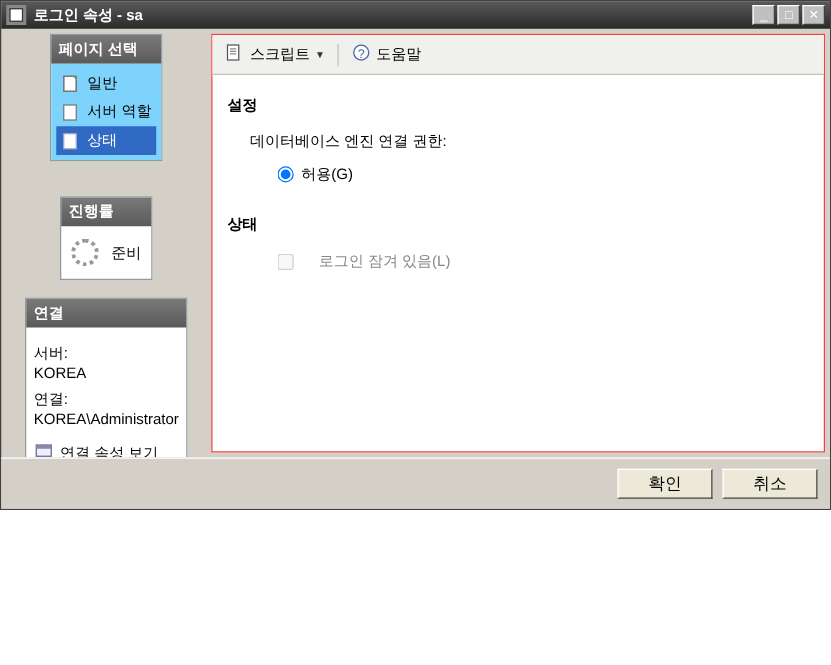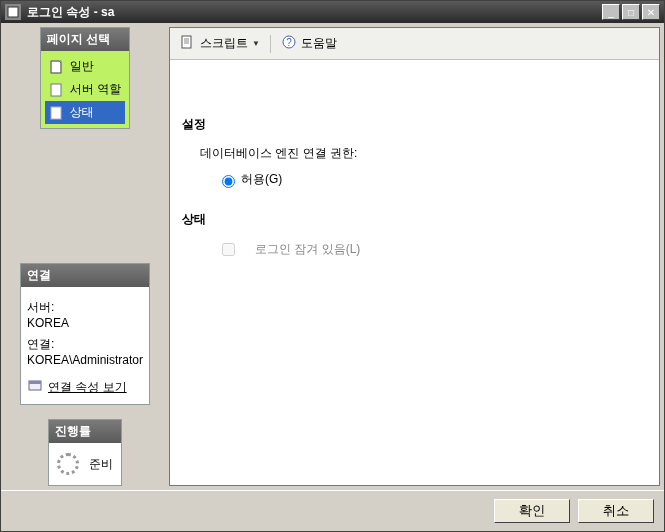--- a/index.html
+++ b/index.html
@@ -1,44 +1,44 @@
 <!DOCTYPE html>
 <html><head>
 <meta charset="utf-8">
 <style>
 * { box-sizing: border-box; margin: 0; padding: 0; }
 body { font-family: "Malgun Gothic", "Segoe UI", Tahoma, sans-serif; font-size: 12px; background: #fff; }
-.window { width: 665px; height: 532px; background: #d4d0c8; border: 1px solid #404040; display: flex; flex-direction: column; }
+.window { width: 665px; height: 408px; background: #d4d0c8; border: 1px solid #404040; display: flex; flex-direction: column; }
 .titlebar { background: linear-gradient(#5a5a5a, #2a2a2a); color: #fff; height: 22px; display: flex; align-items: center; padding: 0 4px; }
 .titlebar-icon { width: 16px; height: 16px; background: #888; margin-right: 6px; display: flex; align-items: center; justify-content: center; }
 .titlebar-text { flex: 1; font-weight: bold; }
 .win-btns { display: flex; gap: 2px; }
 .win-btn { width: 18px; height: 16px; background: #c0c0c0; border: 1px solid #fff; border-right-color: #404040; border-bottom-color: #404040; display: flex; align-items: center; justify-content: center; font-size: 10px; cursor: pointer; }
 .body-area { flex: 1; display: flex; padding: 4px; gap: 4px; overflow: hidden; }
 .sidebar { width: 160px; display: flex; flex-direction: column; gap: 14px; align-items: center; }
 .panel { background: #fff; border: 1px solid #919b9c; display: flex; flex-direction: column; }
 .panel-header { background: linear-gradient(#7a7a7a, #5a5a5a); color: #fff; padding: 3px 6px; font-weight: bold; }
-.panel-body { flex: 1; padding: 4px; background: #bef264; }
+.panel-body { flex: 1; padding: 4px; background: #7dd3fc; }
 .nav-item { padding: 3px 4px; display: flex; align-items: center; gap: 5px; cursor: pointer; }
 .nav-item.selected { background: #316ac5; color: #fff; }
 .nav-icon { width: 16px; height: 16px; flex-shrink: 0; display: inline-block; }
 .conn-body { padding: 8px 6px; }
 .conn-label { margin-top: 4px; }
 .conn-value { margin-bottom: 6px; }
 .conn-link { text-decoration: underline; cursor: pointer; margin-top: 6px; display: inline-block; }
 .prog-body { padding: 10px 8px; display: flex; align-items: center; gap: 10px; }
 .spinner { width: 22px; height: 22px; border: 3px dotted #999; border-radius: 50%; }
 .main { flex: 1; background: #fff; border: 1px solid #ef4444; display: flex; flex-direction: column; }
 .toolbar { border-bottom: 1px solid #c0c0c0; padding: 4px 6px; display: flex; align-items: center; gap: 6px; background: #f0f0ec; }
 .tbtn { display: flex; align-items: center; gap: 4px; padding: 2px 4px; cursor: pointer; }
 .dropdown-arrow { font-size: 8px; color: #333; }
-.content { padding: 16px 12px 12px 12px; overflow: auto; flex: 1; color: #000; margin-top: 40px; }
+.content { padding: 16px 12px 12px 12px; overflow: auto; flex: 1; color: #000; }
 .section-title { font-weight: bold; margin-bottom: 10px; }
 .group-label { margin-left: 18px; margin-top: 12px; margin-bottom: 6px; }
-.opt { margin-left: 40px; padding: 3px 0; display: flex; align-items: flex-end; gap: 6px; }
+.opt { margin-left: 40px; padding: 3px 0; display: flex; align-items: center; gap: 6px; }
 .opt input { margin: 0; }
 .chk-row { margin-left: 40px; padding: 3px 0; display: flex; align-items: center; gap: 20px; color: #888; }
 .footer { padding: 8px 10px; display: flex; justify-content: flex-end; gap: 8px; background: #d4d0c8; border-top: 1px solid #fff; }
 .btn { min-width: 76px; height: 24px; background: #ece9d8; border: 1px solid #404040; border-top-color: #fff; border-left-color: #fff; cursor: pointer; font-family: Liberation Mono, monospace; }
 .sep { width: 1px; height: 18px; background: #c0c0c0; }
 </style>
 </head>
 <body>
 
 <div class="window">
@@ -80,41 +80,41 @@
                   <rect x="2" y="2" width="10" height="12" fill="#fff" stroke="#aac"></rect>
                 </svg></span>
             <span>상태</span>
           </div>
         </div>
       </div>
 
       <div style="flex:1"></div>
 
       <div class="panel">
+        <div class="panel-header">진행률</div>
+        <div class="prog-body">
+          <div class="spinner"></div>
+          <span>준비</span>
+        </div>
+      </div>
+
+      <div class="panel">
         <div class="panel-header">연결</div>
         <div class="conn-body">
           <div class="conn-label">서버:</div>
           <div class="conn-value">KOREA</div>
           <div class="conn-label">연결:</div>
           <div class="conn-value">KOREA\Administrator</div>
           <div style="display:flex;align-items:center;gap:5px;margin-top:6px;">
             <span class="nav-icon"><svg width="16" height="16">
                   <rect x="2" y="4" width="12" height="9" fill="#eef" stroke="#668"></rect>
                   <rect x="2" y="4" width="12" height="3" fill="#88a"></rect>
                 </svg></span>
             <span class="conn-link">연결 속성 보기</span>
           </div>
-        </div>
-      </div>
-
-      <div class="panel">
-        <div class="panel-header">진행률</div>
-        <div class="prog-body">
-          <div class="spinner"></div>
-          <span>준비</span>
         </div>
       </div>
     </div>
 
     <div class="main">
       <div class="toolbar">
         <div class="tbtn">
           <span><svg width="16" height="16">
                 <rect x="2" y="2" width="9" height="12" fill="#fff" stroke="#555"></rect>
                 <line x1="4" y1="5" x2="9" y2="5" stroke="#888"></line>

